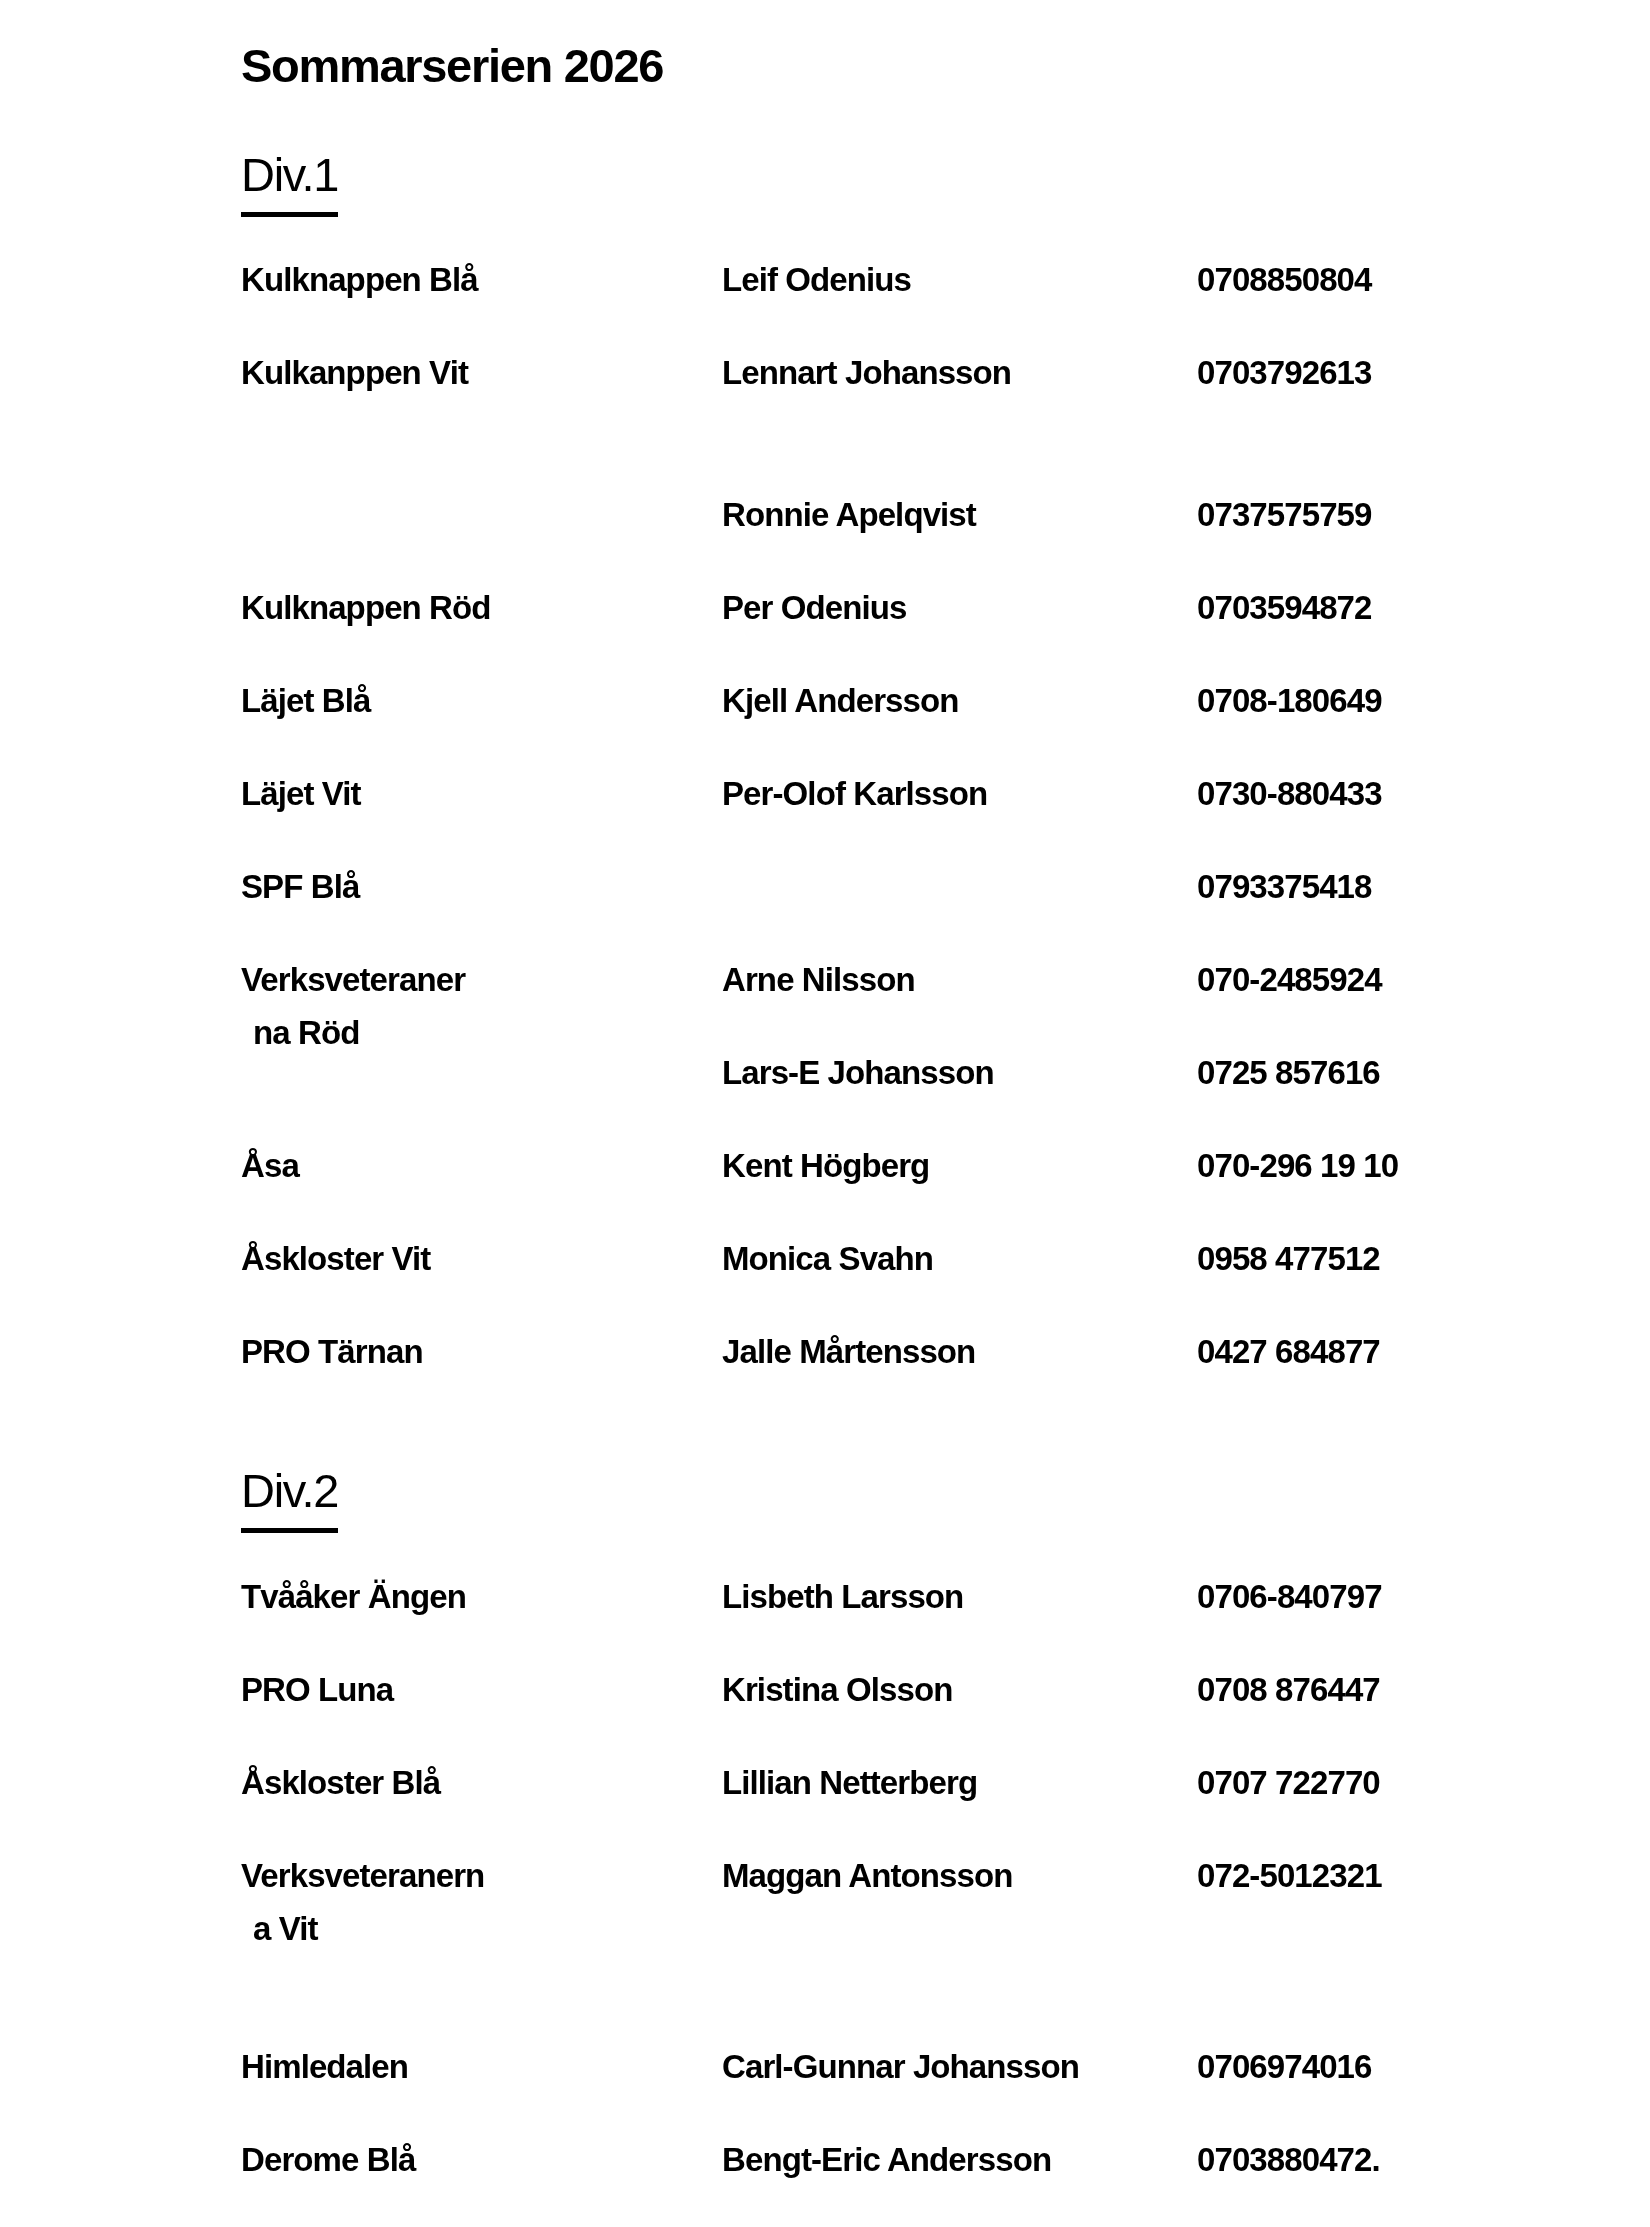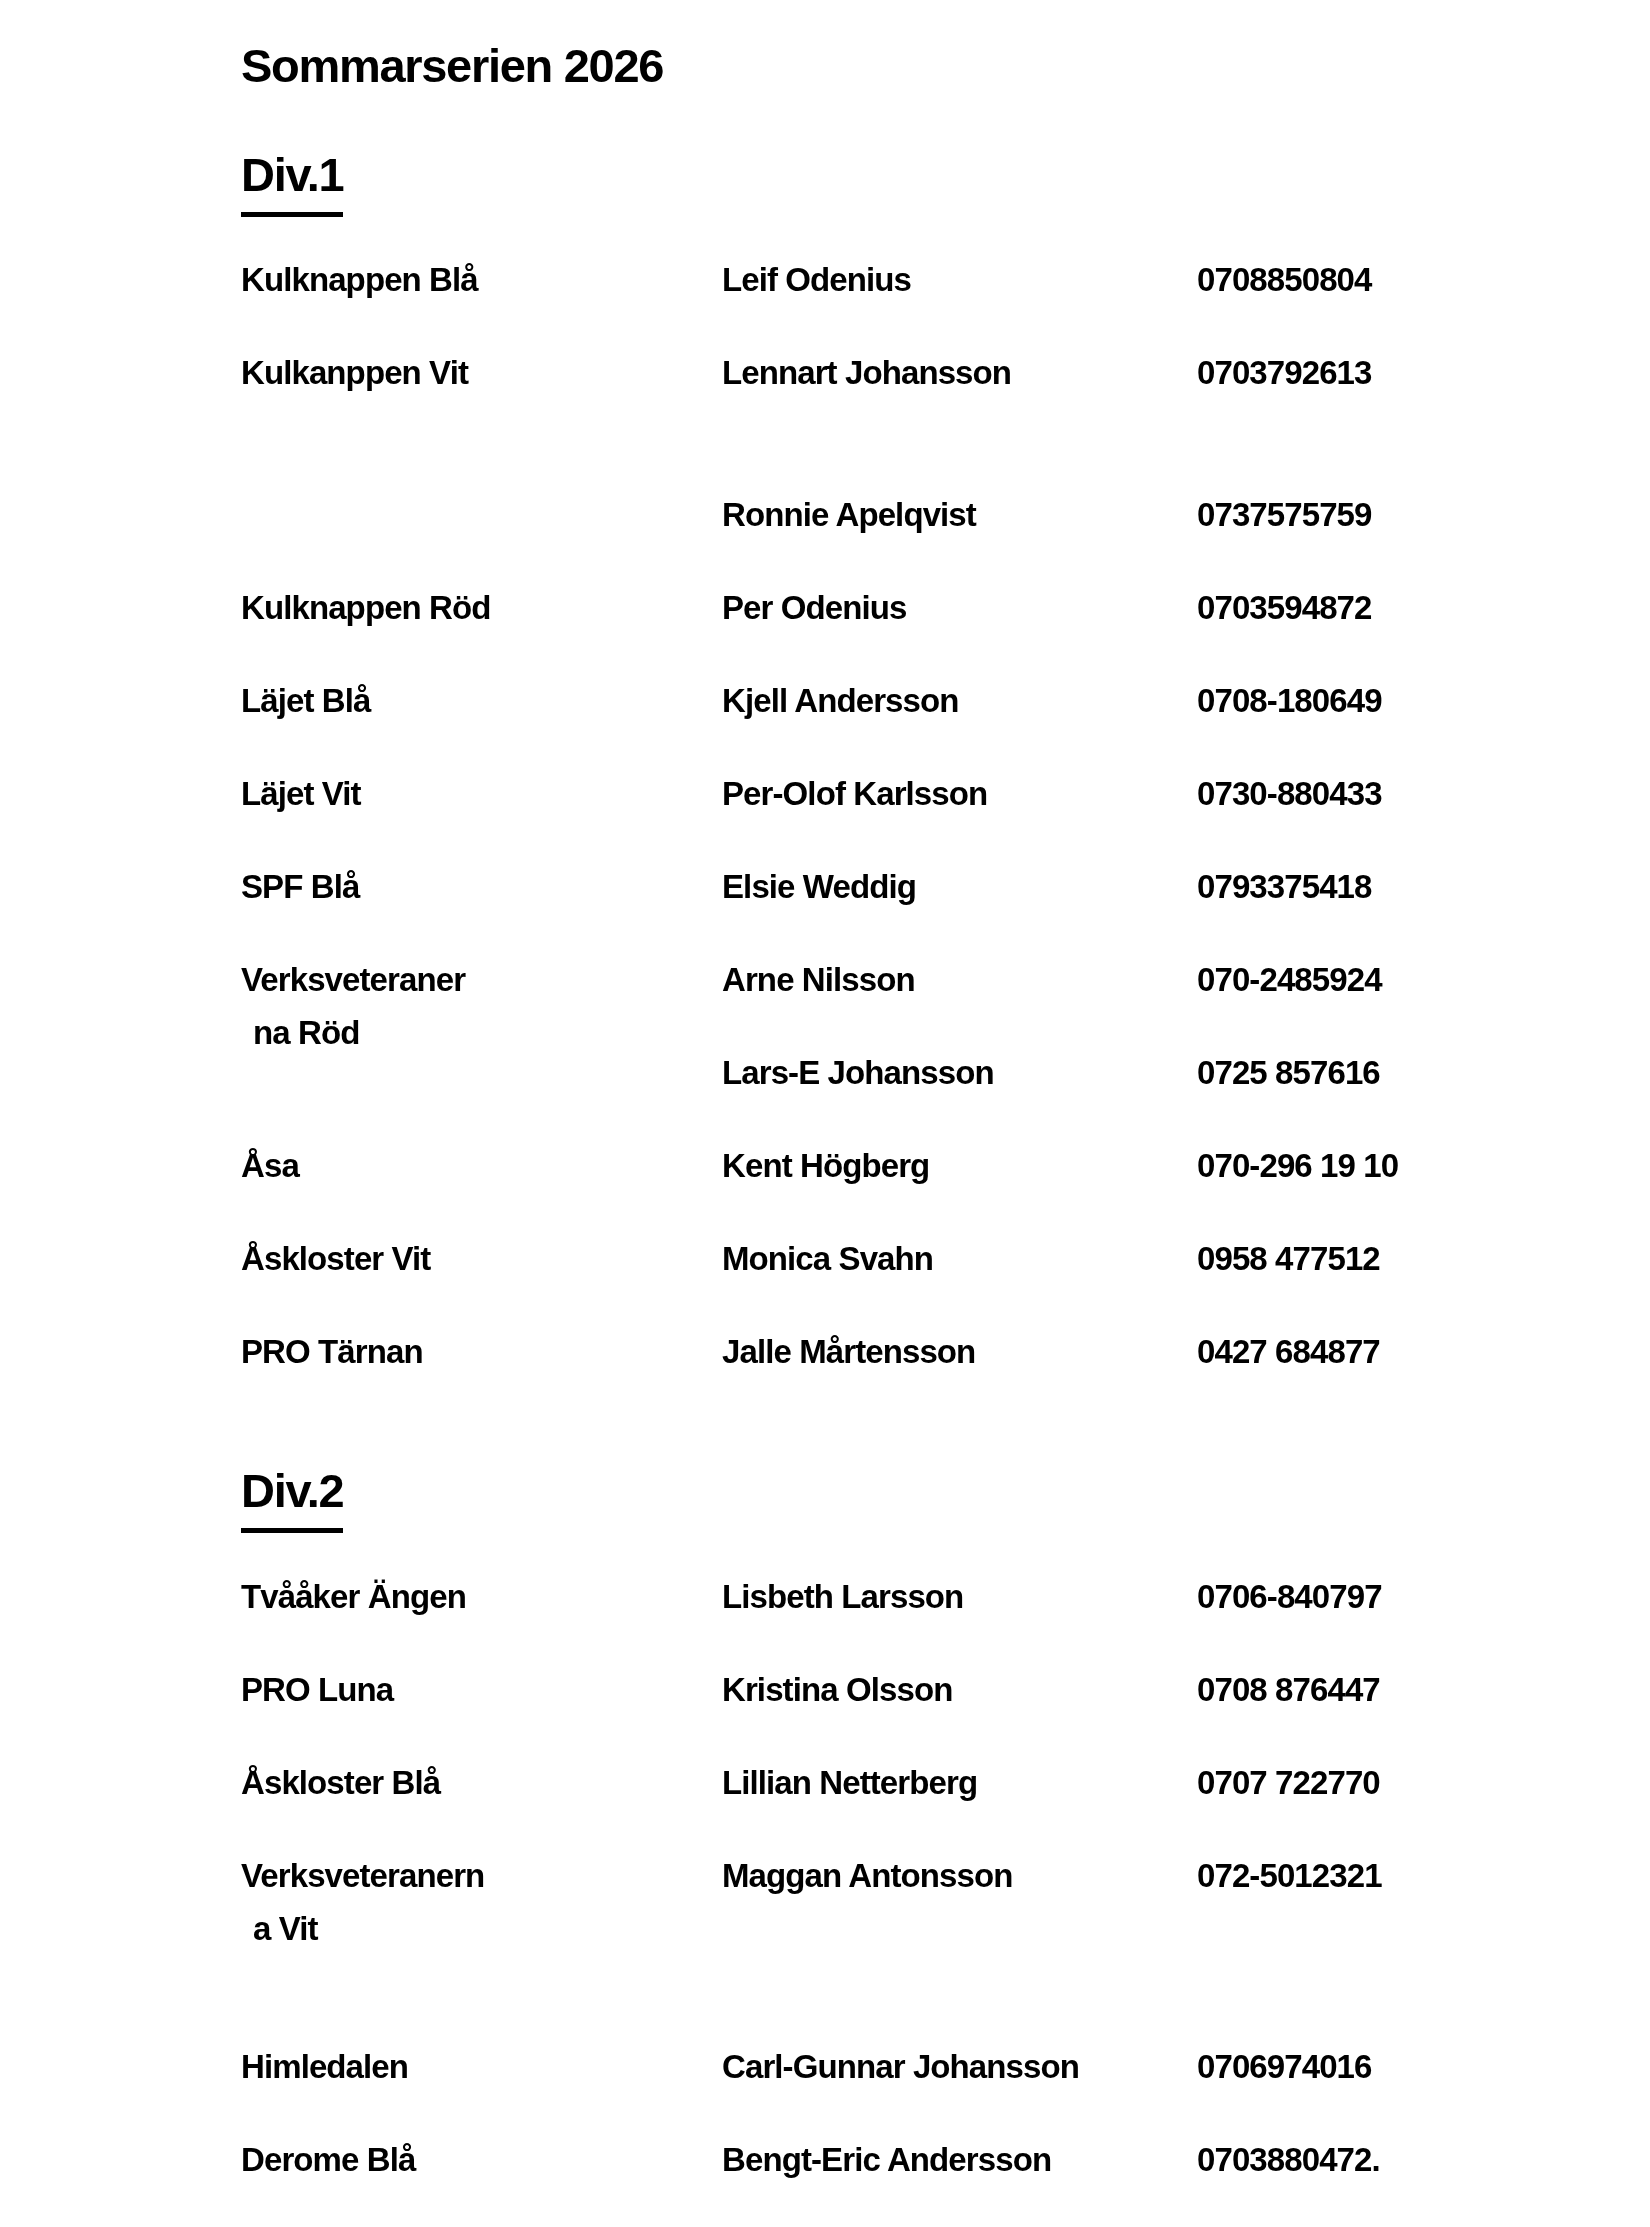--- a/index.html
+++ b/index.html
@@ -34,21 +34,21 @@
     font-size: 47px;
     line-height: 62px;
     letter-spacing: -1.3px;
     font-weight: 700;
   }
   .section-heading {
     margin: 47px 0 0 0;
     font-size: 47px;
     line-height: 62px;
     letter-spacing: -1.3px;
-    font-weight: 700;
+    font-weight: 400;
   }
   .section-heading .underline {
     display: inline-block;
     padding-bottom: 6.2px;
     border-bottom: 5.8px solid #000000;
   }
   .rows {
     margin-top: 31px;
   }
   .row {
@@ -148,21 +148,20 @@
     </span>
     <span class="contact">Per-Olof Karlsson</span>
     <span class="phone">0730-880433</span>
   </div>
 
   <div class="row">
     <span class="team">
       <span>SPF Blå</span>
       <span class="line2"></span>
     </span>
-    <span class="contact">Elsie Weddig</span>
     <span class="phone">0793375418</span>
   </div>
 
   <div class="row">
     <span class="team">
       <span>Verksveteraner</span>
       <span class="line2">na Röd</span>
     </span>
     <span class="contact">Arne Nilsson</span>
     <span class="phone">070-2485924</span>

